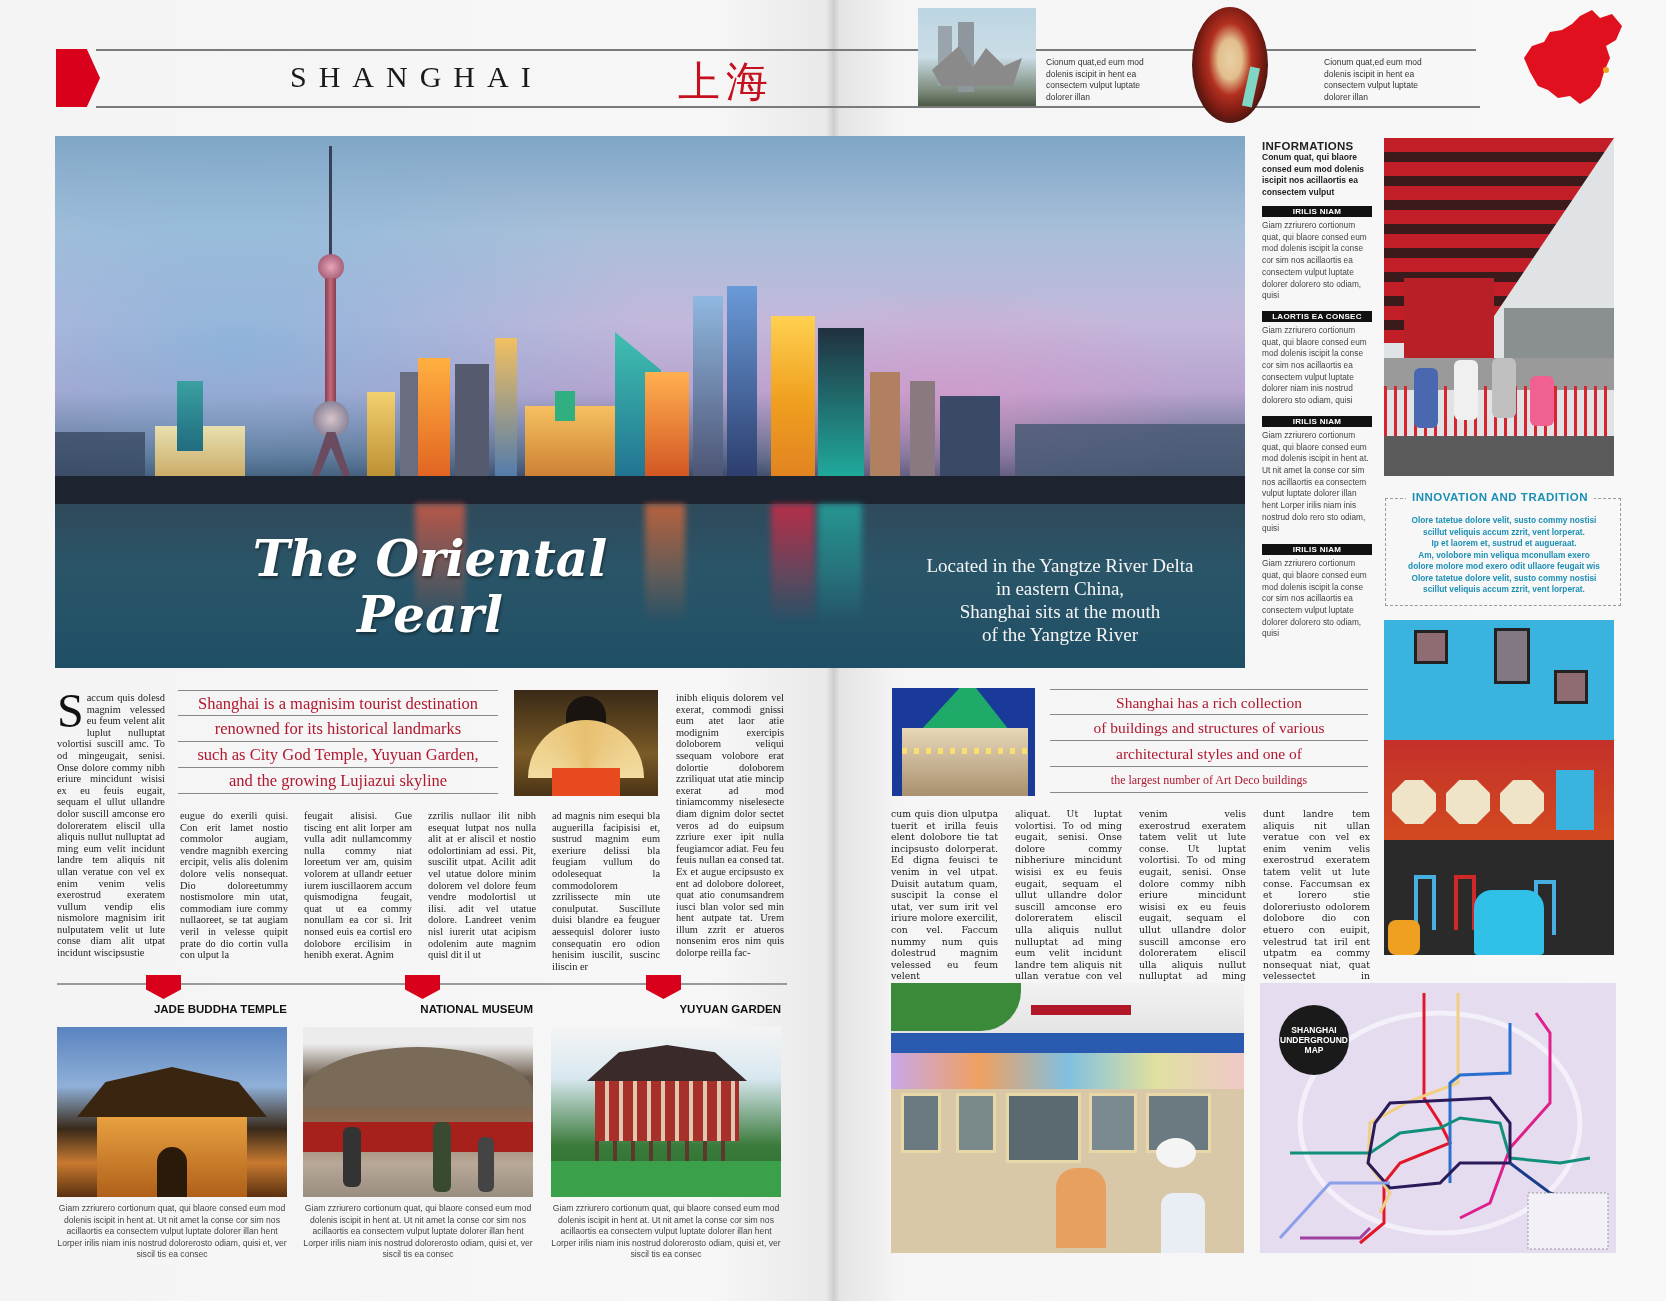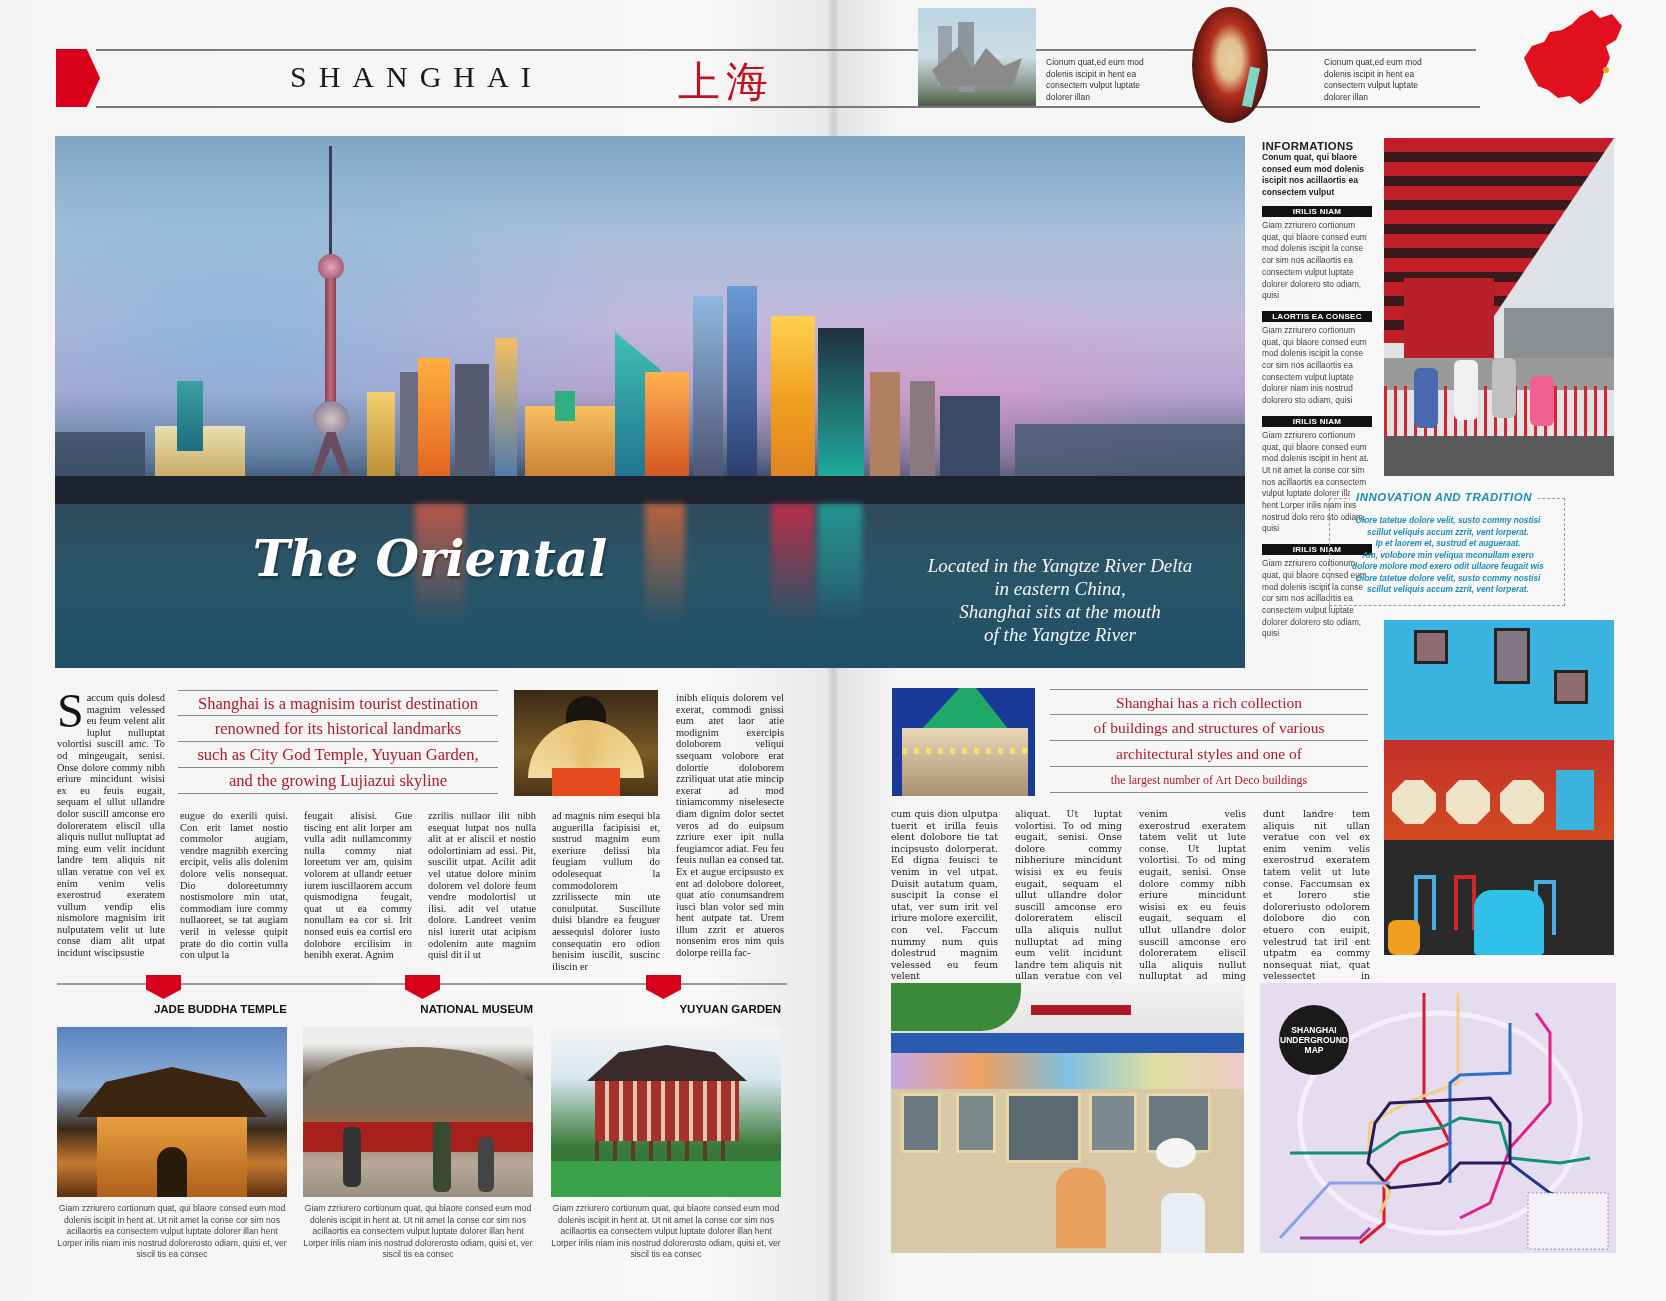--- a/index.html
+++ b/index.html
@@ -30,31 +30,31 @@
   .hero-sky2 { position: absolute; left: 0; top: 0; width: 600px; height: 350px;
     background: radial-gradient(ellipse at 30% 60%, rgba(110,180,220,0.6), rgba(110,180,220,0) 70%); }
   .hero-shore { position: absolute; left: 0; top: 340px; width: 100%; height: 28px; background: #1d2430; }
   .hero-water { position: absolute; left: 0; top: 368px; width: 100%; height: 164px;
     background: linear-gradient(180deg, #2f4a5b 0%, #2a5568 40%, #1f4f66 100%); }
   .reflect { position: absolute; top: 368px; height: 120px; opacity: 0.65; filter: blur(3px); }
   .hero-title { position: absolute; left: 175px; top: 395px; width: 400px; text-align: center; color: #fff;
     font-family: "DejaVu Serif", serif; font-style: italic; font-weight: bold; font-size: 50px; line-height: 56px;
     text-shadow: 1px 2px 3px rgba(0,0,0,0.45); }
   .hero-sub { position: absolute; left: 840px; top: 418px; width: 330px; text-align: center; color: #f5f5f5;
-    font-family: "Liberation Serif", serif; font-style: italic; font-size: 19px; line-height: 23px; }
+    font-family: "Liberation Serif", serif; font-size: 19px; line-height: 23px; }
 
   
   .info { position: absolute; left: 1262px; top: 140px; width: 110px; font-family: "Liberation Sans", sans-serif; color: #222; }
   .info-title { font-size: 11.5px; font-weight: bold; letter-spacing: 0.3px; }
   .info-lead { font-size: 8.5px; font-weight: bold; line-height: 11.5px; margin-bottom: 8px; }
   .info-bar { background: #111; color: #fff; font-size: 8px; font-weight: bold; text-align: center; padding: 1px 0; margin-bottom: 3px; letter-spacing: 0.3px; }
   .info-body { font-size: 8.3px; line-height: 11.7px; color: #444; margin-bottom: 9px; }
 
   
-  .innov { position: absolute; left: 1329px; top: 498px; width: 236px; height: 108px; border: 1px dashed #9a9a9a; font-style: italic; }
+  .innov { position: absolute; left: 1385px; top: 498px; width: 236px; height: 108px; border: 1px dashed #9a9a9a; }
   .innov-title { position: absolute; left: 20px; top: -8px; padding: 0 6px; background: #f7f7f7; color: #1c8fb5;
     font-family: "Liberation Sans", sans-serif; font-size: 11.5px; font-weight: bold; letter-spacing: 0.5px; }
   .innov-body { position: absolute; left: 8px; top: 16px; width: 220px; text-align: center; color: #1c8fb5;
     font-family: "Liberation Sans", sans-serif; font-size: 8.3px; line-height: 11.5px; font-weight: bold; }
 
   
   .pullquote { position: absolute; }
   .pq-line { height: 26px; border-bottom: 1.5px solid #888; text-align: center; color: #b0182f;
     font-family: "Liberation Serif", serif; font-size: 16.5px; line-height: 26px; white-space: nowrap; }
   .pq-top { border-top: 1.5px solid #888; }
@@ -139,20 +139,21 @@
   <div style="position:absolute;left:885px;top:260px;width:60px;height:88px;background:#3a4a66;"></div>
   <div style="position:absolute;left:960px;top:288px;width:230px;height:60px;background:#4a5a74;opacity:0.85;"></div>
   <div class="hero-shore"></div>
   <div class="hero-water"></div>
   <div class="reflect" style="left:360px;width:50px;background:linear-gradient(180deg,#ff6040,rgba(255,96,64,0));"></div>
   <div class="reflect" style="left:590px;width:40px;background:linear-gradient(180deg,#ff7030,rgba(255,112,48,0));"></div>
   <div class="reflect" style="left:716px;width:44px;background:linear-gradient(180deg,#ff2040,rgba(255,32,64,0));"></div>
   <div class="reflect" style="left:763px;width:44px;background:linear-gradient(180deg,#20c0b0,rgba(32,192,176,0));"></div>
   <div class="hero-title">
     <div>The Oriental</div>
+    <div>Pearl</div>
   </div>
   <div class="hero-sub">
     <div>Located in the Yangtze River Delta</div>
     <div>in eastern China,</div>
     <div>Shanghai sits at the mouth</div>
     <div>of the Yangtze River</div>
   </div>
 </div>
 
 <div class="info">

